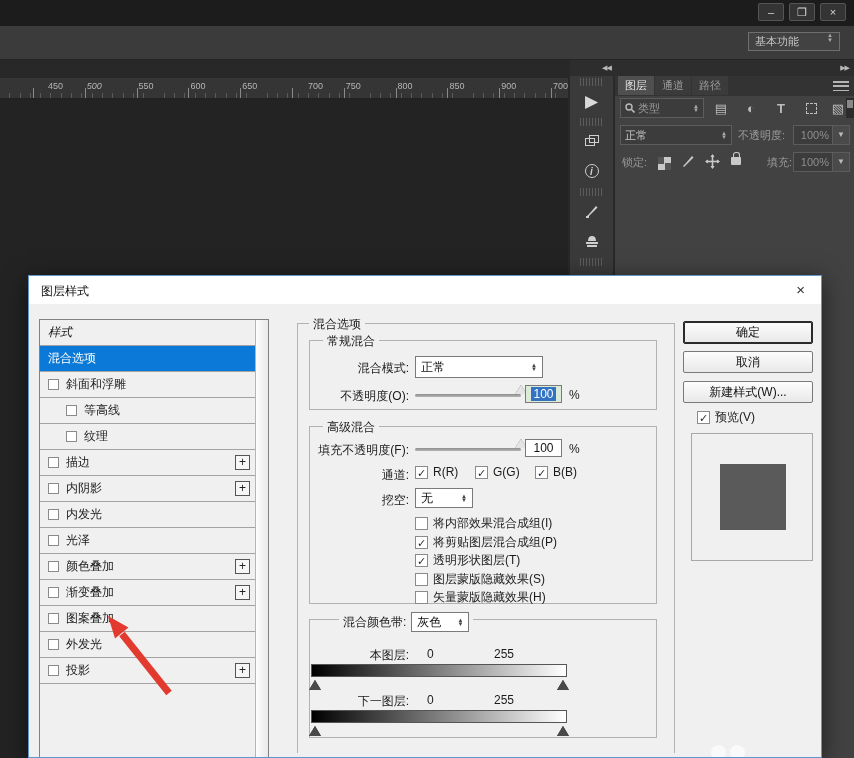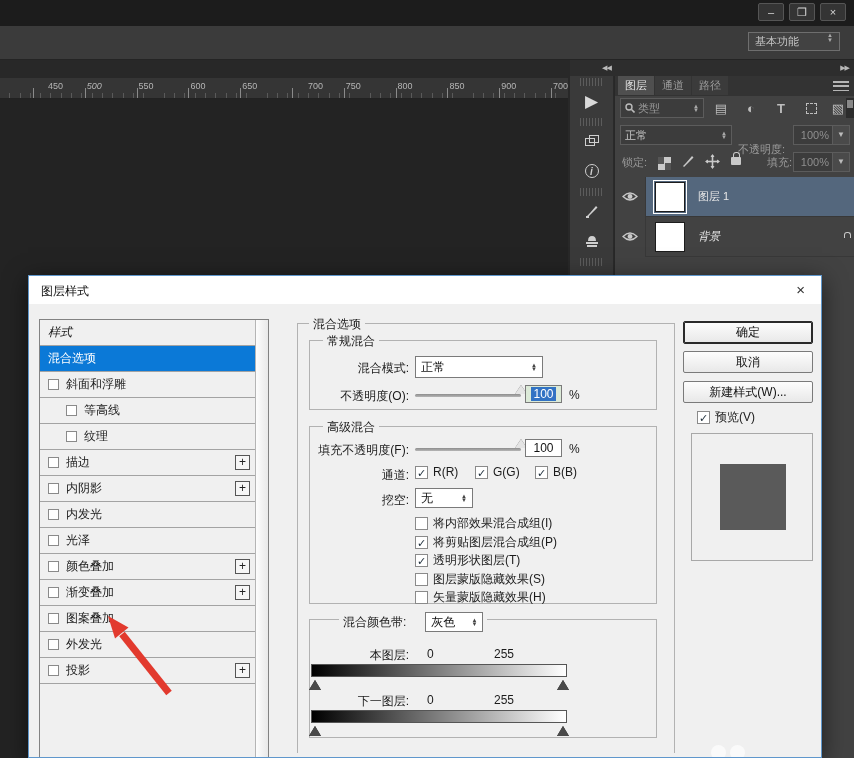--- a/index.html
+++ b/index.html
@@ -241,21 +241,21 @@
     </div>
 
     <div class="prow" style="top:48px">
       <div class="dark-combo" style="left:5px;top:1px;width:112px">
         <span>正常</span>
         <span class="spin">
             <span>▲</span>
             <span>▼</span>
           </span>
       </div>
-      <div class="plabel" style="left:123px;top:15px">不透明度:</div>
+      <div class="plabel" style="left:123px;top:1px">不透明度:</div>
       <div class="pval" style="left:178px;top:1px">100%</div>
       <div class="pvalbtn" style="left:217px;top:1px">▼</div>
     </div>
 
     <div class="prow" style="top:75px">
       <div class="plabel" style="left:7px;top:1px">锁定:</div>
       <div class="ficon" style="left:38px;top:3px">
           <div class="mini-checker" style="margin:3px auto"></div>
         </div>
       <div class="ficon" style="left:62px;top:3px">
@@ -271,43 +271,20 @@
         </svg>
       </div>
       <div class="ficon" style="left:110px;top:0px">
           <div class="mini-lock" style="margin:6px auto 0"></div>
         </div>
       <div class="plabel" style="left:152px;top:1px">填充:</div>
       <div class="pval" style="left:178px;top:1px">100%</div>
       <div class="pvalbtn" style="left:217px;top:1px">▼</div>
     </div>
 
-    <div class="layers-list" id="layers-list">
-        <div class="lrow selected">
-          <div class="eyecell">
-            <svg class="eye-svg" width="16" height="11" viewBox="0 0 16 11">
-              <path d="M1 5.5 Q8 -1.5 15 5.5 Q8 12.5 1 5.5 Z" fill="none" stroke="#c9c9c9" stroke-width="1.3"></path>
-              <circle cx="8" cy="5.5" r="2.4" fill="#c9c9c9"></circle>
-            </svg>
-          </div>
-          <div class="thumb selected-thumb"></div>
-          <span class="lname">图层 1</span>
-        </div>
-        <div class="lrow">
-          <div class="eyecell">
-            <svg class="eye-svg" width="16" height="11" viewBox="0 0 16 11">
-              <path d="M1 5.5 Q8 -1.5 15 5.5 Q8 12.5 1 5.5 Z" fill="none" stroke="#c9c9c9" stroke-width="1.3"></path>
-              <circle cx="8" cy="5.5" r="2.4" fill="#c9c9c9"></circle>
-            </svg>
-          </div>
-          <div class="thumb"></div>
-          <span class="lname italic">背景</span>
-          <span class="rowlock"><span class="mini-lock"></span></span>
-        </div>
-      </div>
   </div>
 
   <div class="abs dialog">
     <div class="dlg-titlebar">
       <span class="dlg-title">图层样式</span>
       <span class="dlg-close">×</span>
     </div>
 
     <div class="style-list">
       <div id="style-list-rows">
@@ -412,21 +389,21 @@
       <span class="spin">
           <span>▲</span>
           <span>▼</span>
         </span>
     </div>
     <div id="adv-options"></div>
 
     <div class="fieldset" style="left:280px;top:343px;width:348px;height:119px"></div>
     <div class="legend" style="left:310px;top:336px;display:flex;align-items:center;height:20px">
       <span>混合颜色带:</span>
-      <span class="white-combo" style="position:relative;width:58px;height:20px;margin-left:19px">
+      <span class="white-combo" style="position:relative;width:58px;height:20px;margin-left:5px">
         <span>灰色</span>
         <span class="spin">
             <span>▲</span>
             <span>▼</span>
           </span>
       </span>
     </div>
     <div class="dlabel" style="left:300px;top:371px;width:80px">本图层:</div>
     <div class="unit" style="left:398px;top:371px">0</div>
     <div class="unit" style="left:465px;top:371px">255</div>

